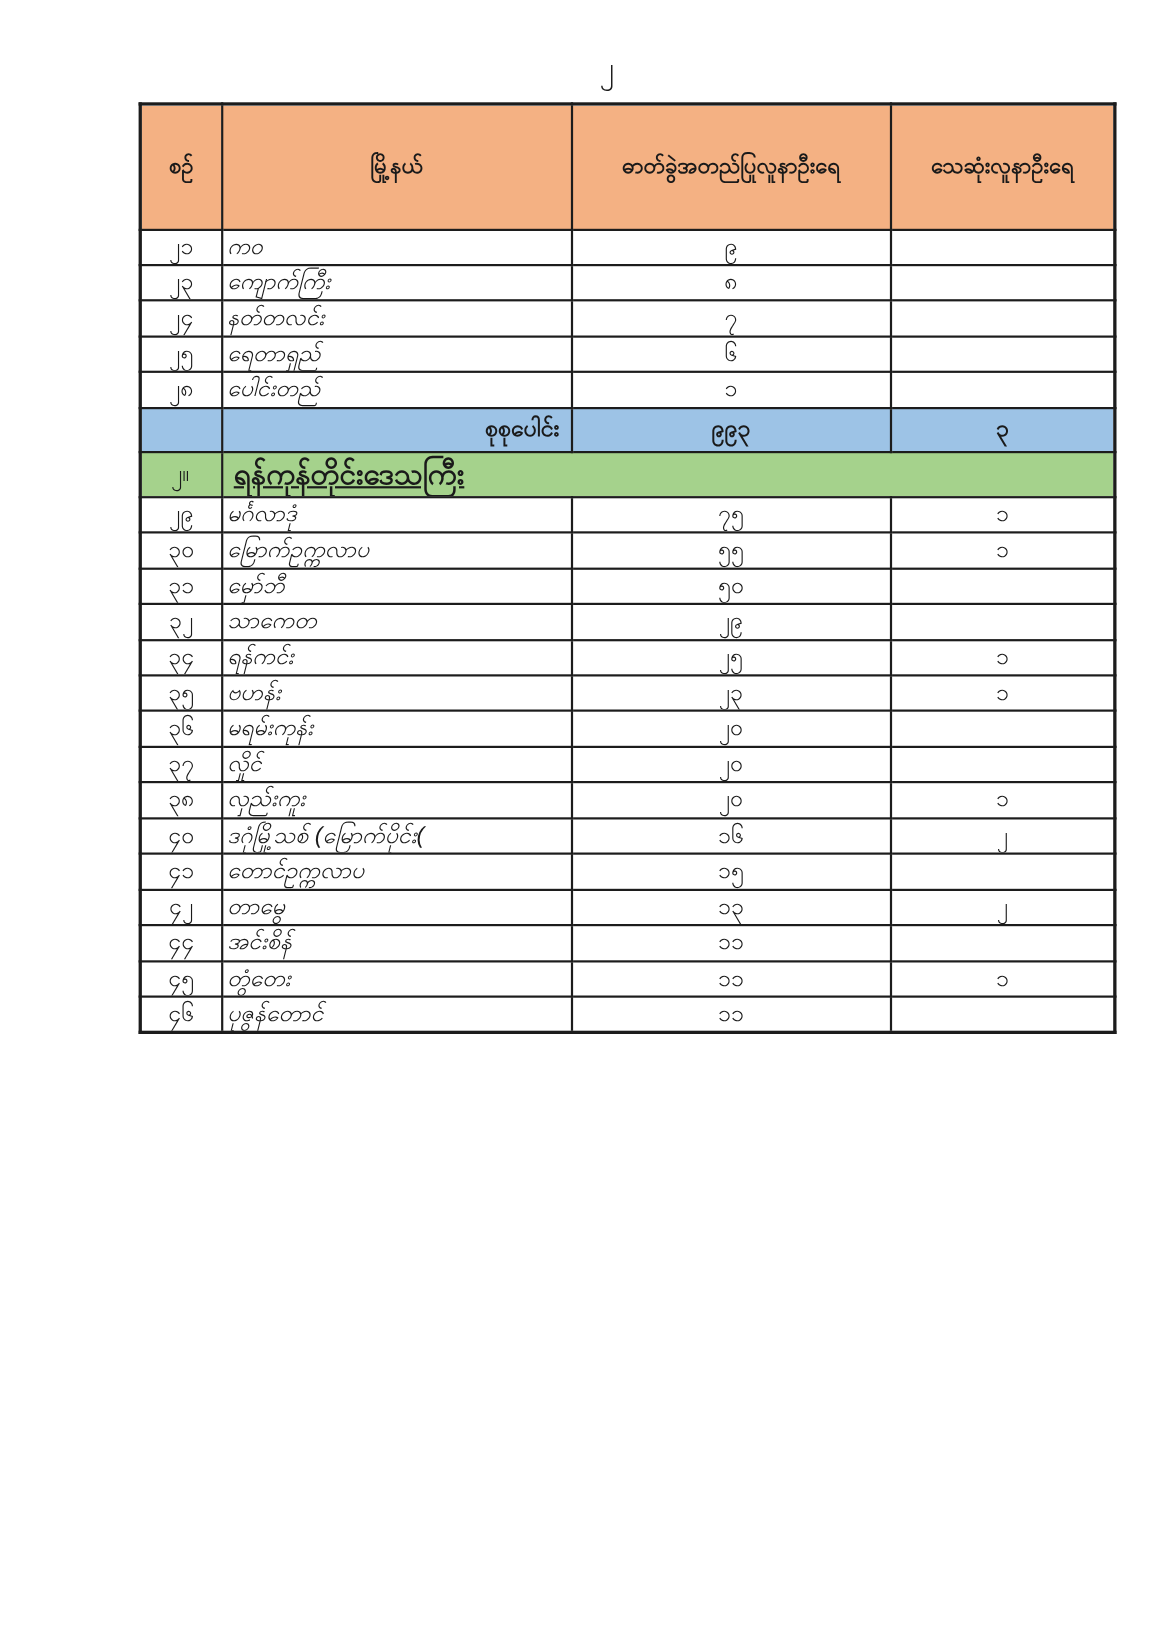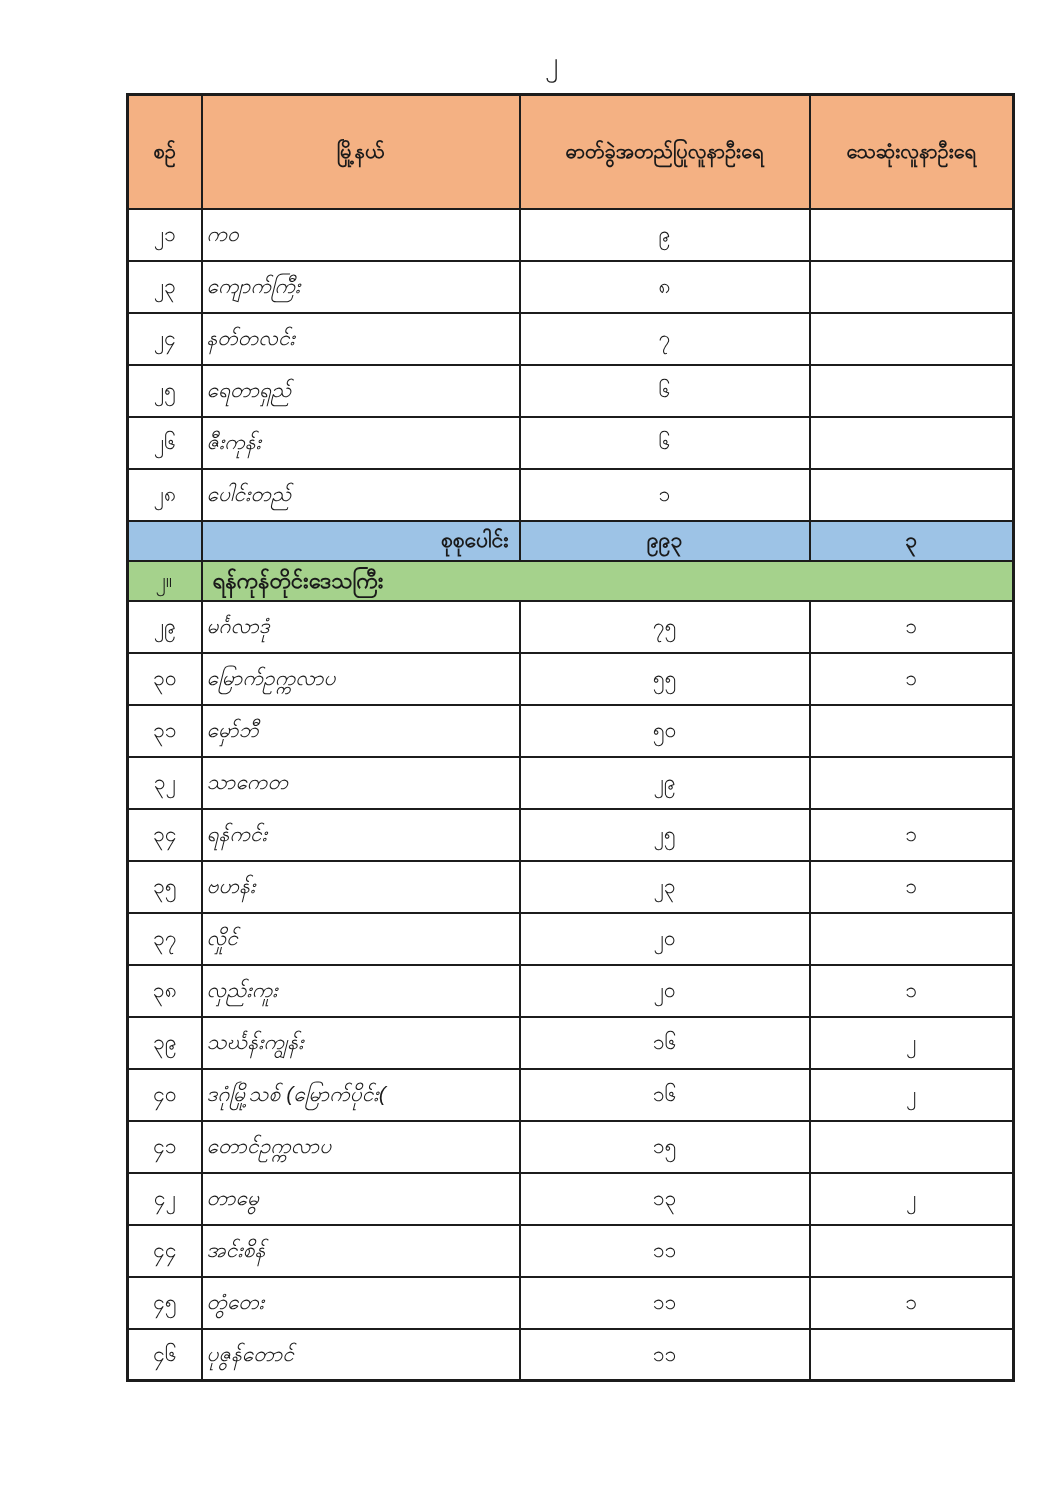--- a/index.html
+++ b/index.html
@@ -45,21 +45,21 @@
     padding: 0 4px;
     overflow: hidden;
   }
   thead tr { height: 114px; }
   thead th {
     background: var(--header-bg);
     font-weight: bold;
     font-size: 20px;
     text-align: center;
   }
-  tbody tr { height: 52px; }
+  tbody tr { height: 32px; }
   td.c-no   { text-align: center; }
   td.c-name { text-align: left; padding-left: 10px; font-style: italic; }
   td.c-num  { text-align: center; }
 
   tr.total-row { height: 40px; }
   tr.total-row td {
     background: var(--total-bg);
     font-weight: bold;
   }
   tr.total-row td.c-total-label {
@@ -72,21 +72,22 @@
     font-weight: bold;
   }
   tr.section-row td.c-sec-no {
     font-weight: normal;
     text-align: center;
     padding-left: 2px;
   }
   tr.section-row td.c-sec-label {
     text-align: left;
     padding-left: 10px;
-    font-size: 22px;
+    font-size: 27px;
+    text-decoration: underline;
   }
   sup.name-sup {
     font-size: 12px;
     line-height: 0;
     vertical-align: 9px;
   }
 </style>
 </head>
 <body>
 
@@ -127,26 +128,20 @@
           <td class="c-num">၇</td>
           <td class="c-num"></td>
         </tr>
         <tr>
           <td class="c-no">၂၅</td>
           <td class="c-name"><span>ရေတာရှည်</span></td>
           <td class="c-num">၆</td>
           <td class="c-num"></td>
         </tr>
         <tr>
-          <td class="c-no">၂၆</td>
-          <td class="c-name"><span>ဇီးကုန်း</span></td>
-          <td class="c-num">၆</td>
-          <td class="c-num"></td>
-        </tr>
-        <tr>
           <td class="c-no">၂၈</td>
           <td class="c-name"><span>ပေါင်းတည်</span></td>
           <td class="c-num">၁</td>
           <td class="c-num"></td>
         </tr>
         <tr class="total-row">
           <td class="c-no"></td>
           <td class="c-total-label">စုစုပေါင်း</td>
           <td class="c-num">၉၉၃</td>
           <td class="c-num">၃</td>
@@ -185,36 +180,36 @@
           <td class="c-num">၂၅</td>
           <td class="c-num">၁</td>
         </tr>
         <tr>
           <td class="c-no">၃၅</td>
           <td class="c-name"><span>ဗဟန်း</span></td>
           <td class="c-num">၂၃</td>
           <td class="c-num">၁</td>
         </tr>
         <tr>
+          <td class="c-no">၃၆</td>
+          <td class="c-name"><span>မရမ်းကုန်း</span></td>
+          <td class="c-num">၂၀</td>
+          <td class="c-num"></td>
+        </tr>
+        <tr>
           <td class="c-no">၃၇</td>
           <td class="c-name"><span>လှိုင်</span></td>
           <td class="c-num">၂၀</td>
           <td class="c-num"></td>
         </tr>
         <tr>
           <td class="c-no">၃၈</td>
           <td class="c-name"><span>လှည်းကူး</span></td>
           <td class="c-num">၂၀</td>
           <td class="c-num">၁</td>
-        </tr>
-        <tr>
-          <td class="c-no">၃၉</td>
-          <td class="c-name"><span>သင်္ဃန်းကျွန်း</span></td>
-          <td class="c-num">၁၆</td>
-          <td class="c-num">၂</td>
         </tr>
         <tr>
           <td class="c-no">၄၀</td>
           <td class="c-name"><span>ဒဂုံမြို့သစ် (မြောက်ပိုင်း(</span></td>
           <td class="c-num">၁၆</td>
           <td class="c-num">၂</td>
         </tr>
         <tr>
           <td class="c-no">၄၁</td>
           <td class="c-name"><span>တောင်ဥက္ကလာပ</span></td>

